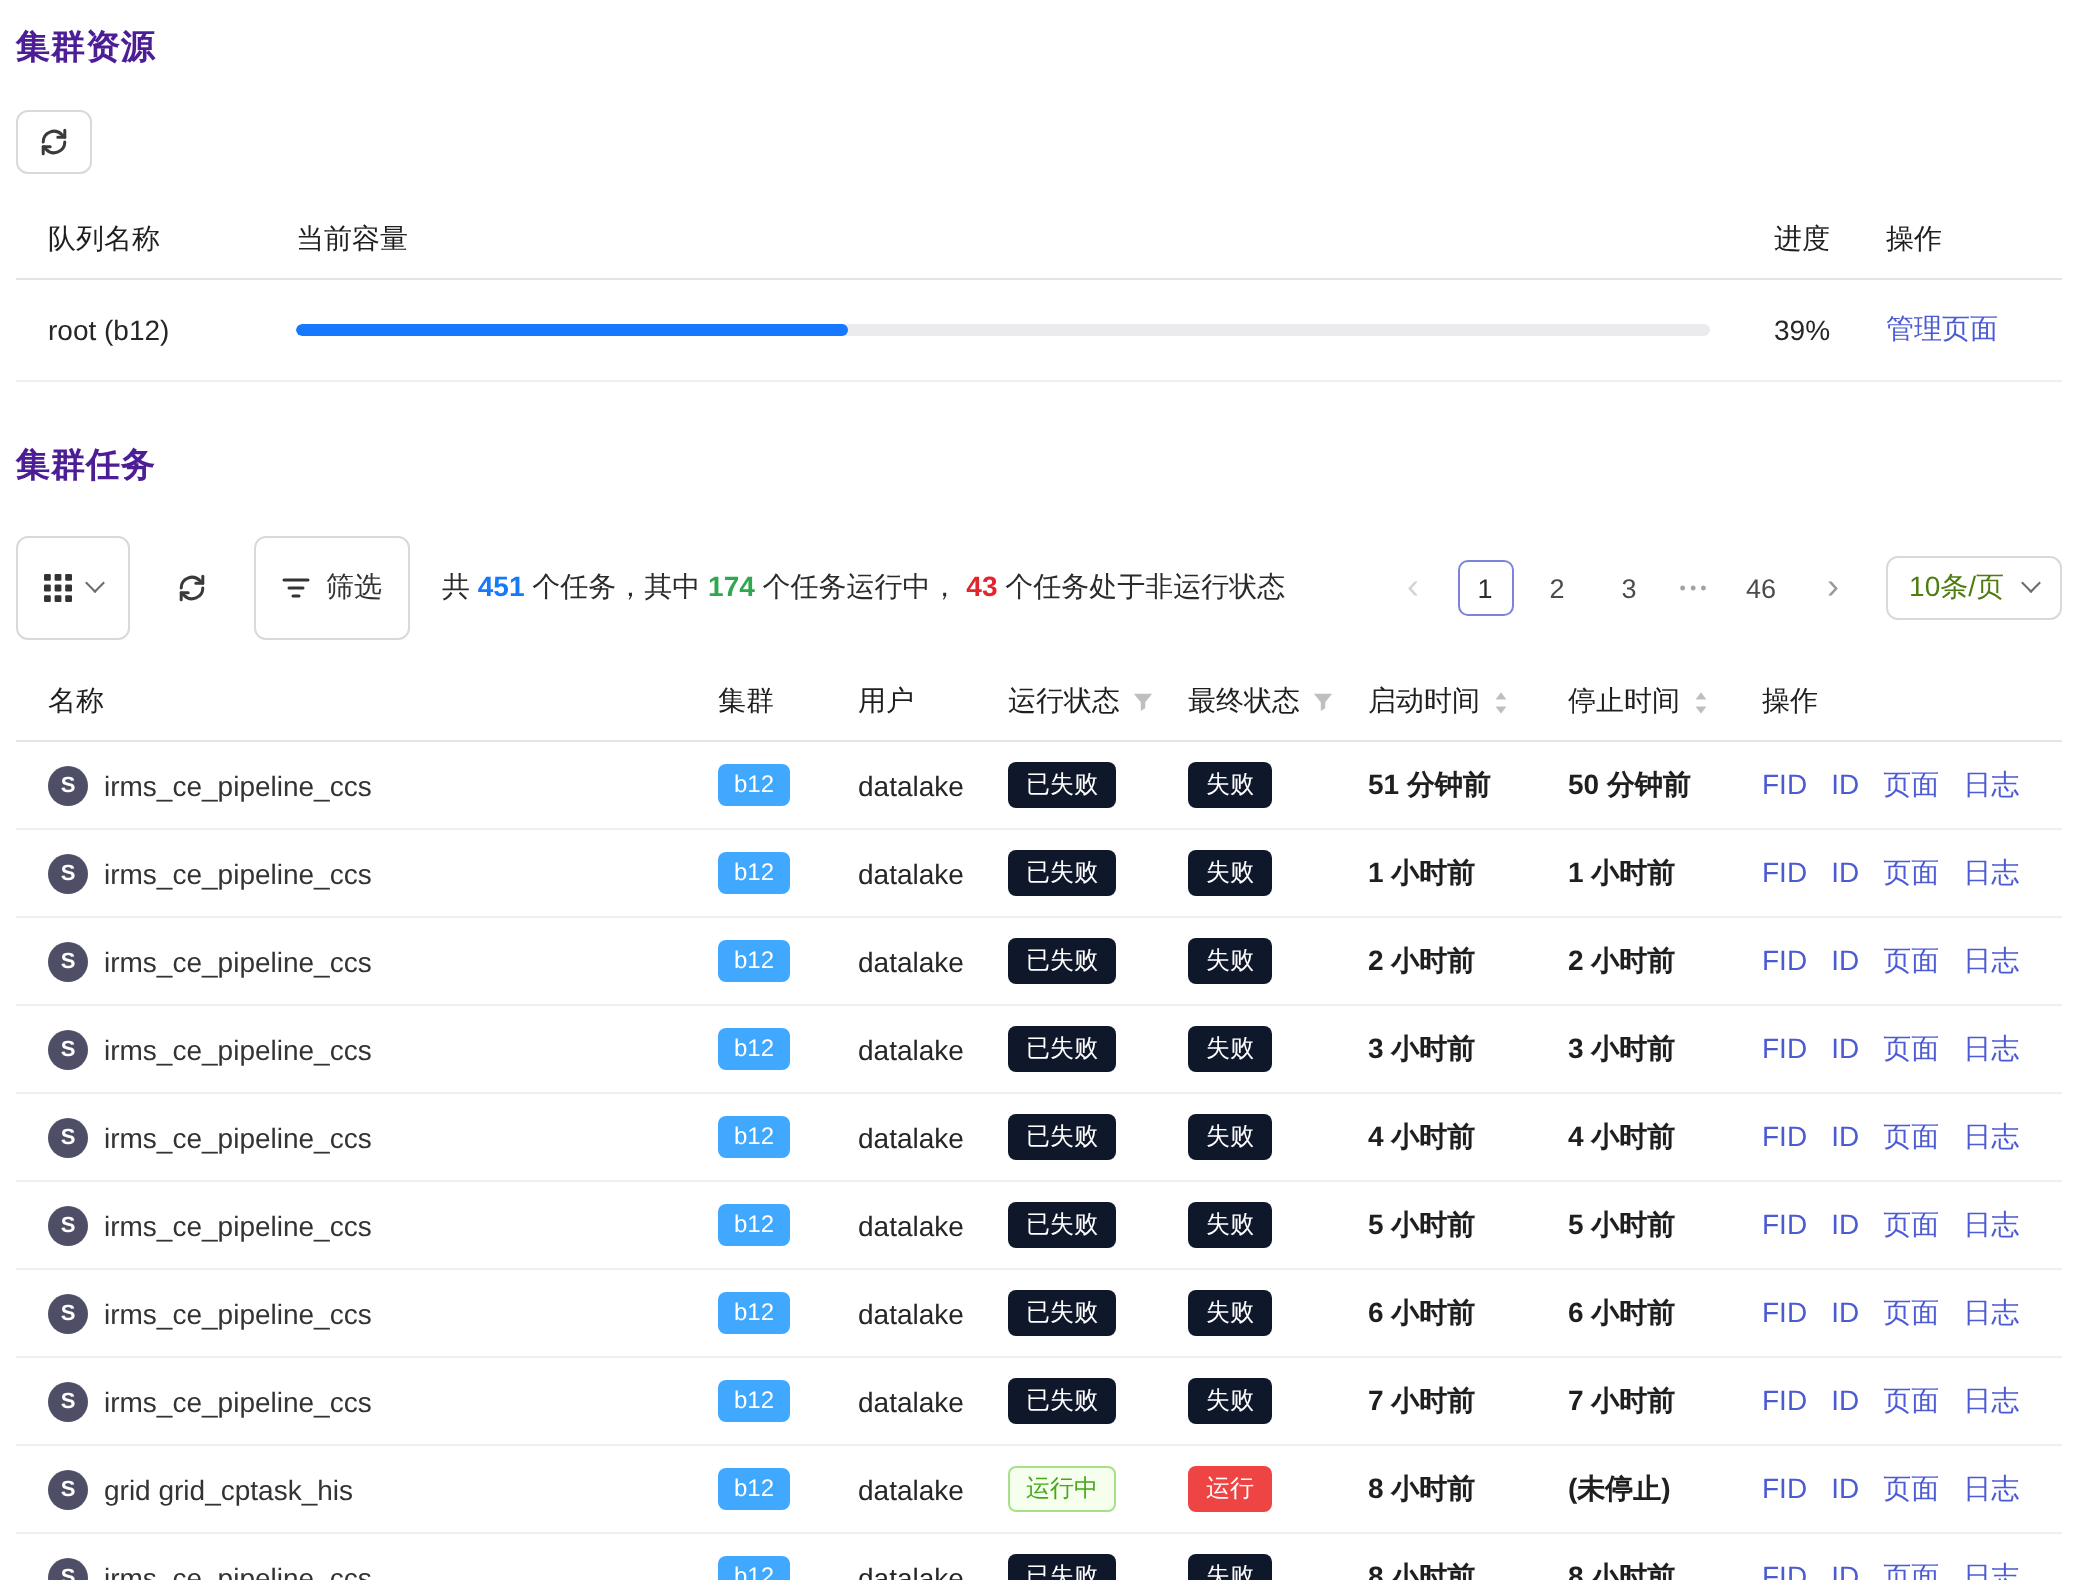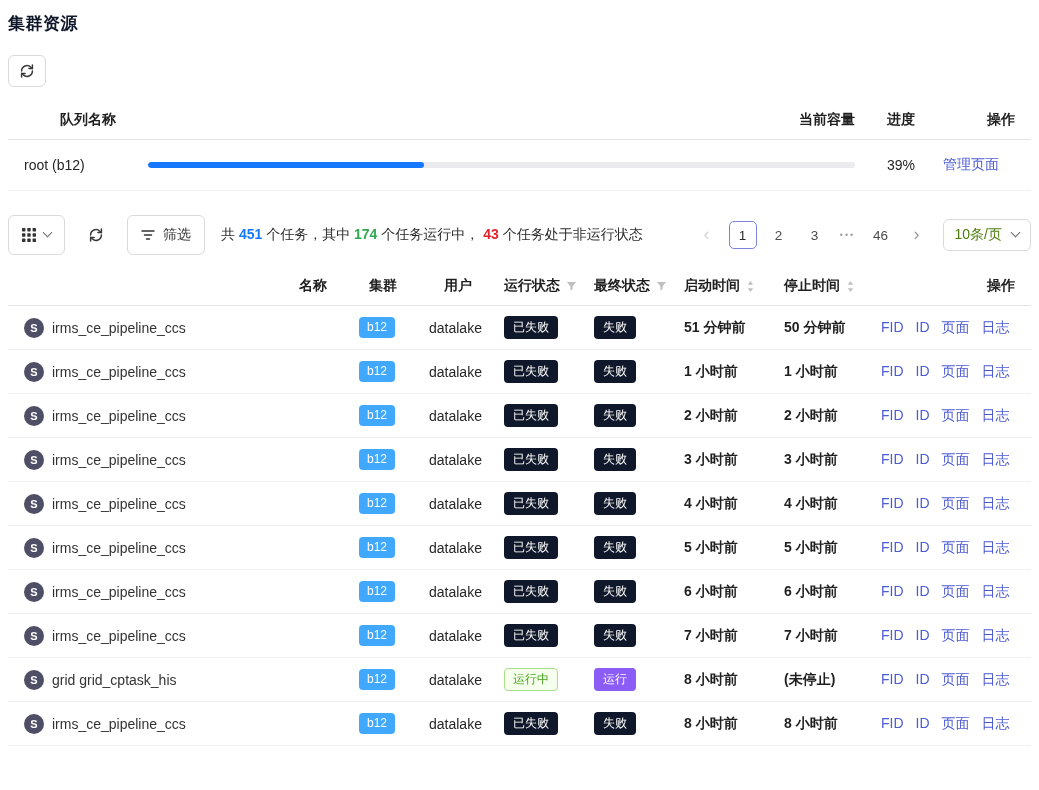--- a/index.html
+++ b/index.html
@@ -5,45 +5,45 @@
   * { box-sizing: border-box; margin: 0; padding: 0; }
   html, body { width: 1039px; background: #fff; }
   body {
     font-family: "Liberation Sans", "DejaVu Sans", sans-serif;
     font-size: 14px;
     color: #262626;
     overflow: hidden;
   }
   .page { padding: 12px 8px 8px 8px; }
 
-  .section-title { font-size: 17px; font-weight: 700; color: #0f172a; letter-spacing: 0.5px; }
+  .section-title { font-size: 17px; font-weight: 700; color: #4c1d95; letter-spacing: 0.5px; }
 
   
   .icon-btn {
     display: inline-flex; align-items: center; justify-content: center;
     width: 38px; height: 32px; border: 1px solid #d9d9d9; border-radius: 6px;
     background: #fff; cursor: pointer;
   }
   .icon-btn.plain { border: none; width: 30px; }
   .btn {
     display: inline-flex; align-items: center; gap: 8px;
-    height: 40px; padding: 0 13px; border: 1px solid #d9d9d9; border-radius: 6px;
+    height: 52px; padding: 0 13px; border: 1px solid #d9d9d9; border-radius: 6px;
     background: #fff; cursor: pointer; font-size: 14px; color: #333;
     font-family: inherit;
   }
   .caret {
     display: inline-block; width: 7px; height: 7px;
     border-right: 1.6px solid #6b6b6b; border-bottom: 1.6px solid #6b6b6b;
     transform: rotate(45deg); margin-top: -5px;
   }
 
   
   table { width: 100%; border-collapse: collapse; table-layout: fixed; }
   th {
-    text-align: right; font-weight: 700; color: #1f1f1f; font-size: 14px;
+    text-align: left; font-weight: 400; color: #1f1f1f; font-size: 14px;
     padding: 10px 16px; border-bottom: 1px solid #e4e4e7; white-space: nowrap;
   }
   td { padding: 10px 16px; border-bottom: 1px solid #f0f0f2; white-space: nowrap; overflow: hidden; }
   .res-table td { padding: 16px 16px; }
   .res-table { margin-top: 14px; }
   .th-inner { display: inline-flex; align-items: center; gap: 6px; }
 
   
   .bar { width: 100%; height: 6px; background: #ebebee; border-radius: 3px; overflow: hidden; }
   .bar-fill { height: 100%; background: #1677ff; border-radius: 3px; width: 0; }
@@ -89,21 +89,21 @@
   .name-cell { color: #333; }
   .name-wrap { display: inline-flex; align-items: center; }
   .time-cell { font-weight: 600; color: #1f1f1f; }
 
   .badge {
     display: inline-block; padding: 2px 8px; border-radius: 4px;
     font-size: 12px; line-height: 17px; color: #fff; border: 1px solid transparent;
   }
   .badge-blue { background: #40a9ff; padding: 1px 7px; }
   .badge-red { background: #0f172a; }
-  .badge-cyan { background: #8b5cf6; }
+  .badge-cyan { background: #ef4444; }
   .badge-green-outline { background: #f6ffed; border-color: #a8e08a; color: #47a81c; }
   .mt20 { margin-top: 20px; }
   .mt28 { margin-top: 30px; }
 </style>
 </head>
 <body>
 
 <div class="page">
 
   <h2 class="section-title">集群资源</h2>
@@ -141,20 +141,21 @@
           <div class="bar">
             <div class="bar-fill" style="width: 39%;"></div>
           </div>
         </td>
         <td>39%</td>
         <td><a class="link">管理页面</a></td>
       </tr>
     </tbody>
   </table>
 
+  <h2 class="section-title mt28">集群任务</h2>
 
   <div class="toolbar">
     <button class="btn">
       <svg width="14" height="14" viewBox="0 0 14 14" fill="#333">
         <rect x="0" y="0" width="3.4" height="3.4" rx="0.6"></rect>
           <rect x="5.3" y="0" width="3.4" height="3.4" rx="0.6"></rect>
           <rect x="10.6" y="0" width="3.4" height="3.4" rx="0.6"></rect>
         <rect x="0" y="5.3" width="3.4" height="3.4" rx="0.6"></rect>
           <rect x="5.3" y="5.3" width="3.4" height="3.4" rx="0.6"></rect>
           <rect x="10.6" y="5.3" width="3.4" height="3.4" rx="0.6"></rect>

